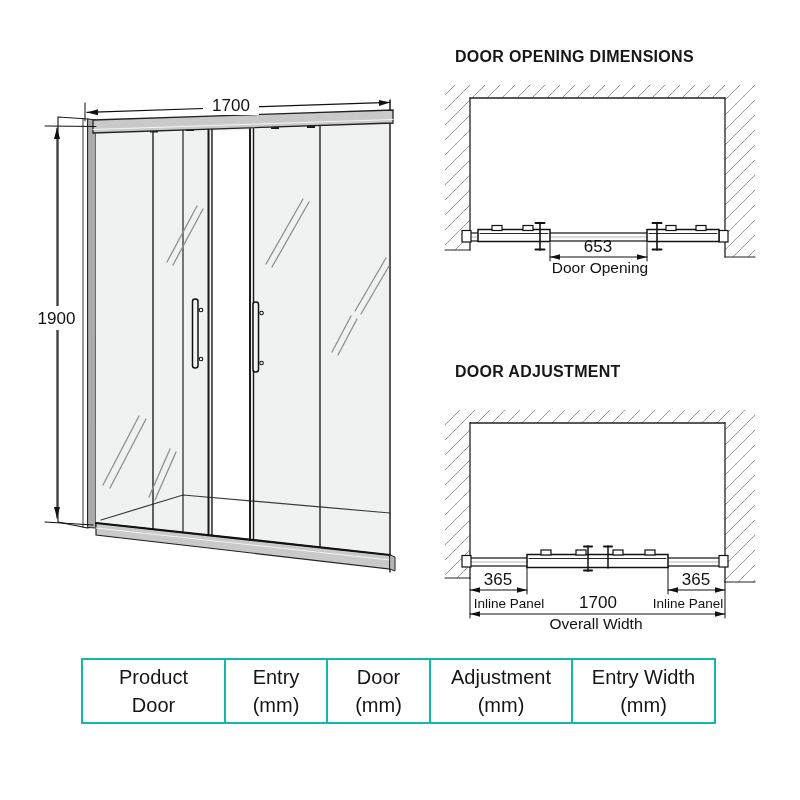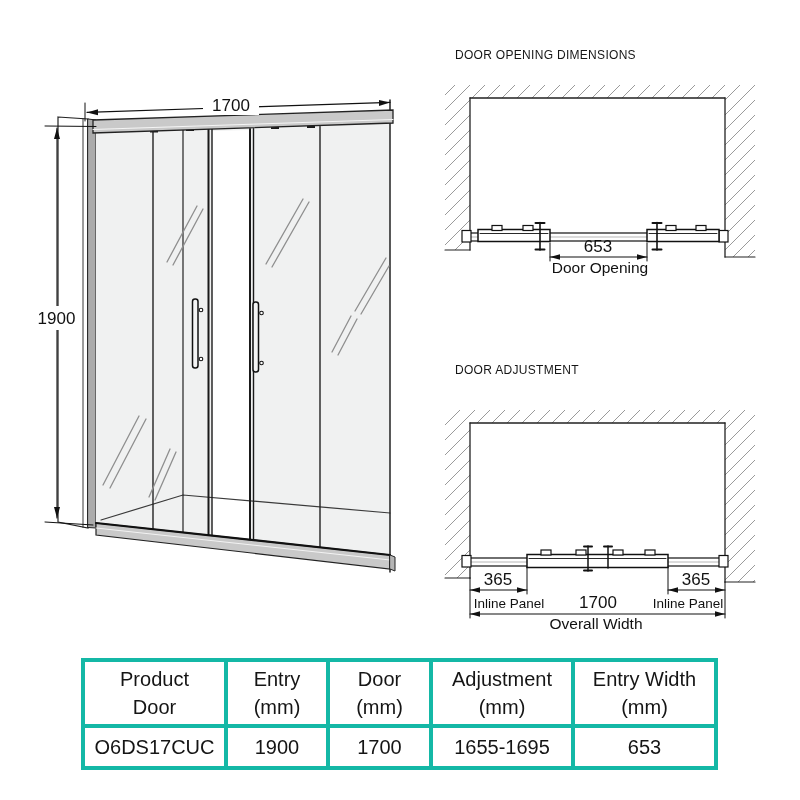--- a/index.html
+++ b/index.html
@@ -1,24 +1,24 @@
 <!DOCTYPE html>
 <html><head>
 <meta charset="utf-8">
 <style>
   html,body{margin:0;padding:0;background:#fff;}
   .page{position:relative;width:800px;height:800px;background:#fff;overflow:hidden;
         font-family:"Liberation Sans",sans-serif;color:#111;}
   svg text{font-family:"Liberation Sans",sans-serif;fill:#111;}
-  .section-title{position:absolute;font-weight:normal;font-size:12px;letter-spacing:.3px;color:#161616;white-space:nowrap;}
+  .section-title{position:absolute;font-weight:bold;font-size:16px;letter-spacing:.3px;color:#161616;white-space:nowrap;}
   #title-opening{left:455px;top:48px;}
   #title-adjust{left:455px;top:363px;}
   table.spec{position:absolute;left:81px;top:658px;border-collapse:collapse;table-layout:fixed;
              font-size:20px;color:#151515;background:#fff;}
-  table.spec td{border:4px solid #14b8a6;text-align:center;vertical-align:middle;padding:0;}
+  table.spec td{border:2px solid #14b8a6;text-align:center;vertical-align:middle;padding:0;}
   table.spec .hdr{height:62px;line-height:28px;}
   table.spec .val{height:38px;}
 </style>
 </head>
 <body>
 
 <div class="page">
 
 <svg width="800" height="800" viewBox="0 0 800 800" style="position:absolute;left:0;top:0;">
   <defs>
@@ -239,23 +239,16 @@
     </td>
     <td class="hdr">
       <div>Adjustment</div>
       <div>(mm)</div>
     </td>
     <td class="hdr">
       <div>Entry Width</div>
       <div>(mm)</div>
     </td>
   </tr>
-  <tr>
-    <td class="val">O6DS17CUC</td>
-    <td class="val">1900</td>
-    <td class="val">1700</td>
-    <td class="val">1655-1695</td>
-    <td class="val">653</td>
-  </tr>
 </tbody>
     </table>
 
 </div>
 
 </body></html>

